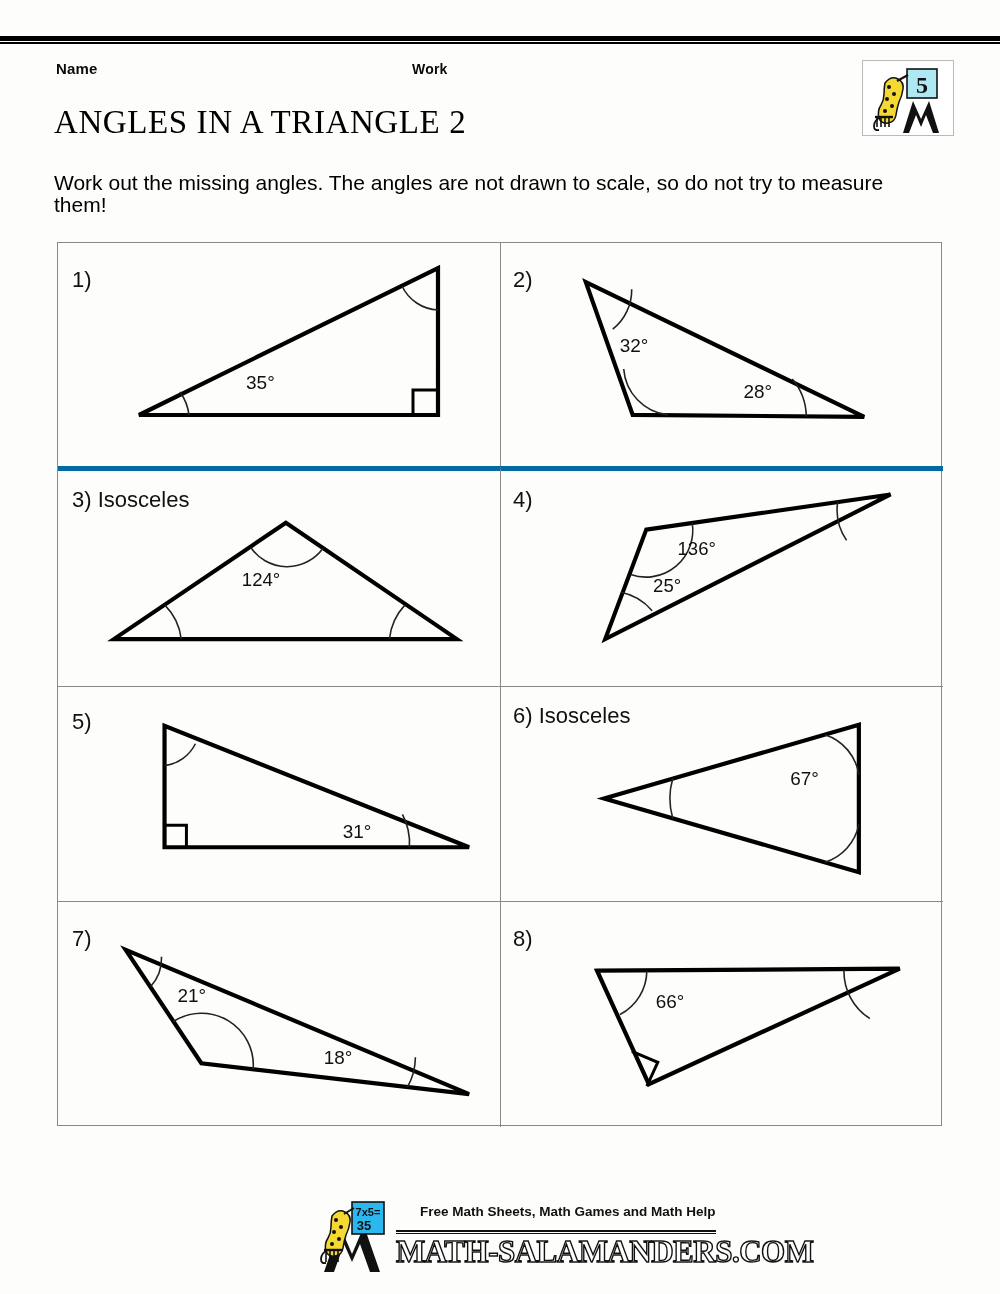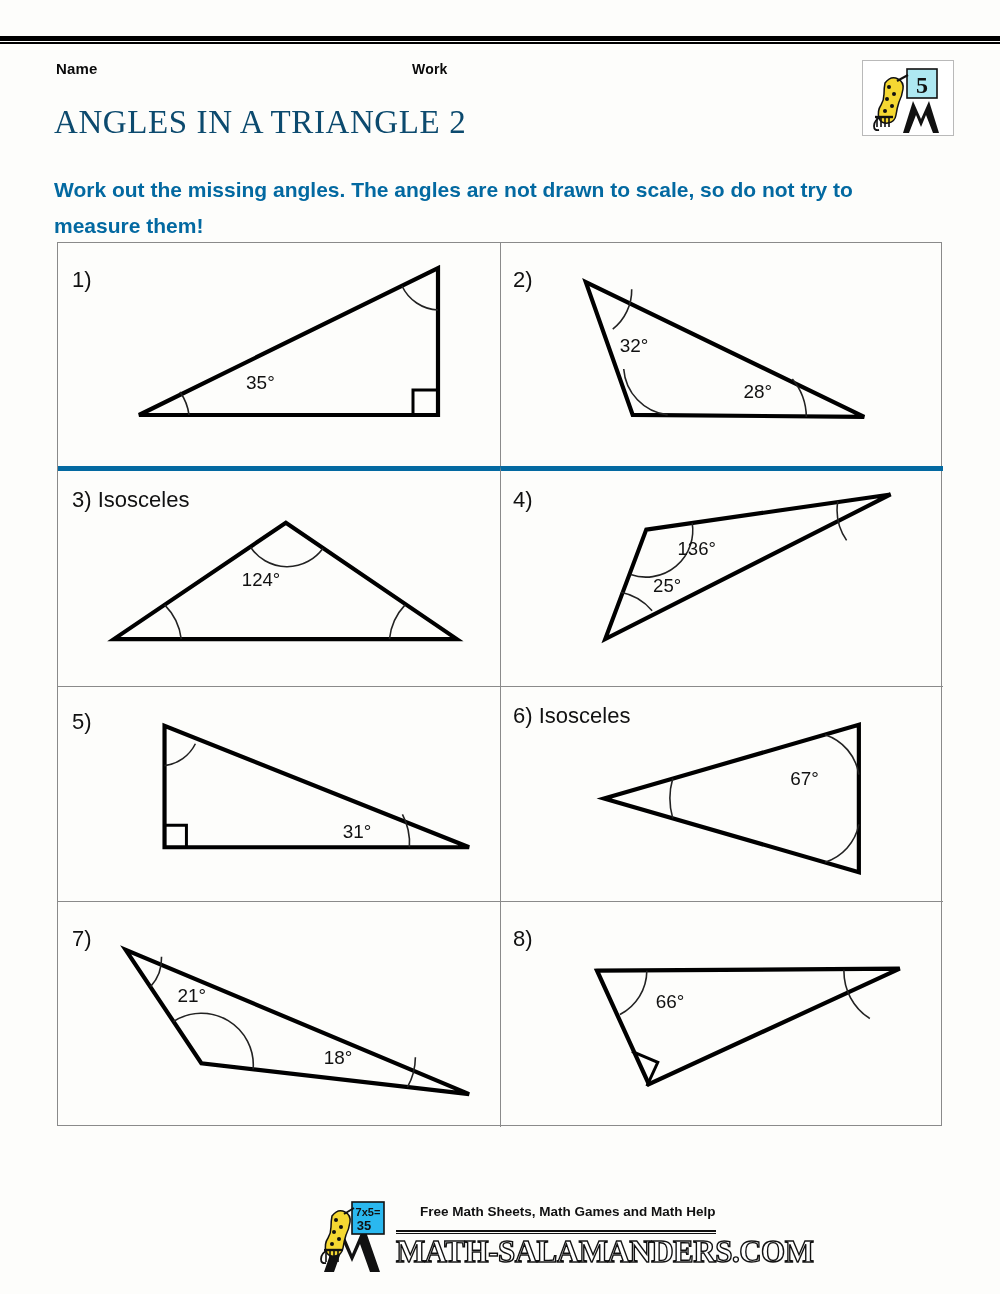--- a/index.html
+++ b/index.html
@@ -53,21 +53,21 @@
     letter-spacing: 0.2px;
   }
 
   
   .title {
     position: absolute;
     left: 54px;
     top: 104px;
     font-family: "Liberation Serif", serif;
     font-size: 33px;
-    color: #0c4a6e;
+    color: #000000;
     letter-spacing: 0.6px;
     white-space: nowrap;
   }
 
   
   .logo-box {
     position: absolute;
     left: 862px;
     top: 60px;
     width: 92px;
@@ -77,23 +77,22 @@
     box-sizing: border-box;
   }
 
   
   .instructions {
     position: absolute;
     left: 54px;
     top: 172px;
     width: 870px;
     font-size: 21px;
-    line-height: 36px;
-    color: #0369a1;
-    font-weight: bold;
+    line-height: 22px;
+    color: #000000;
   }
 
   
   .grid {
     position: absolute;
     left: 57px;
     top: 242px;
     width: 885px;
     height: 884px;
     border: 1px solid #8a8a8a;

